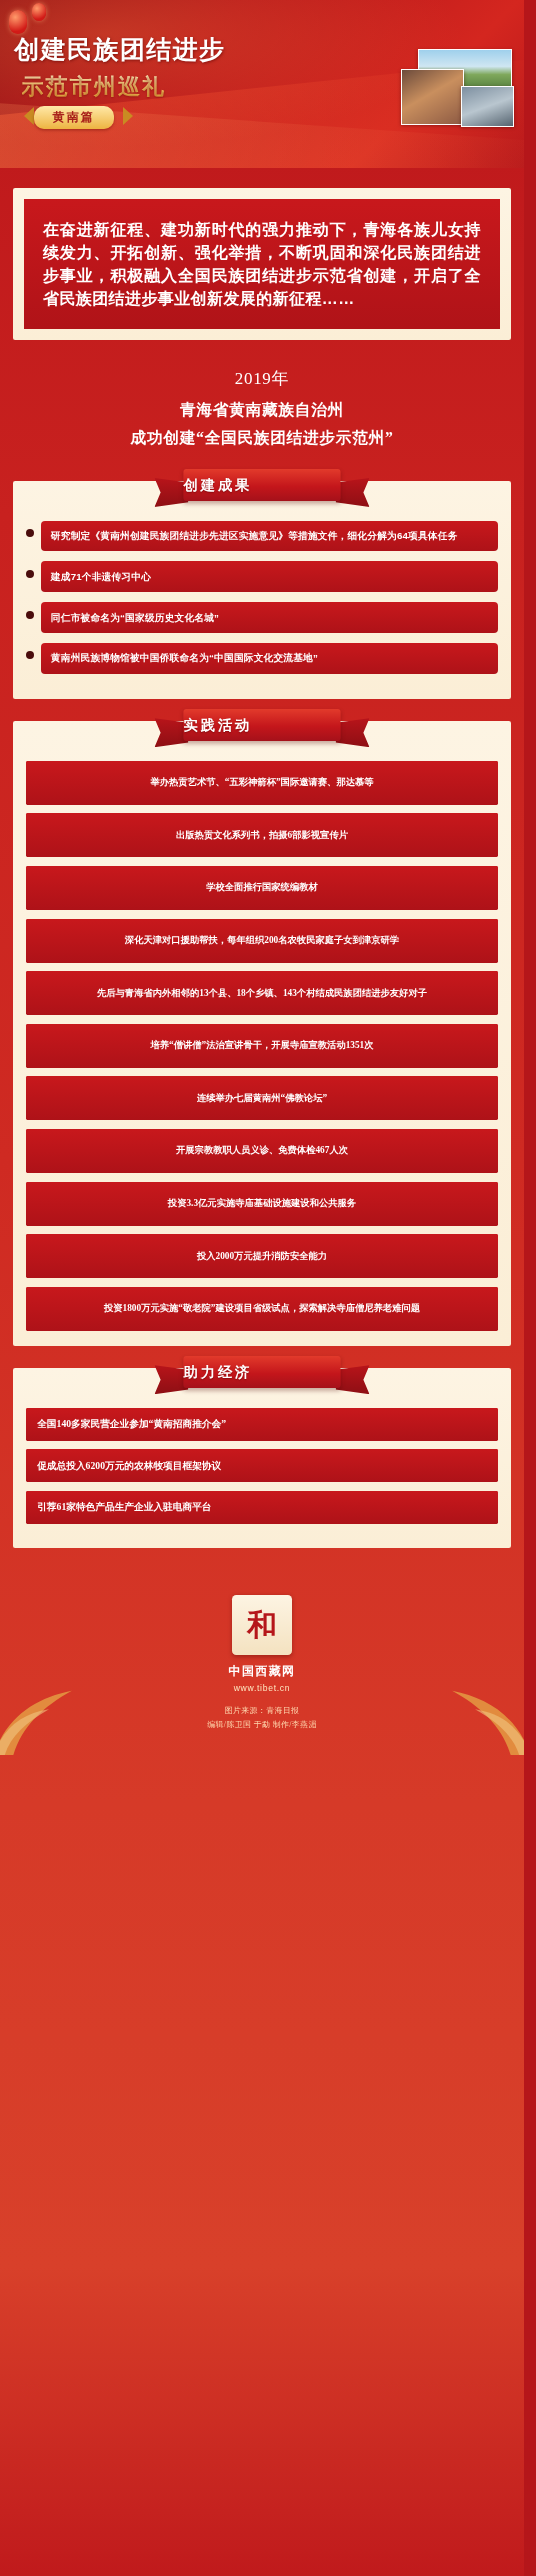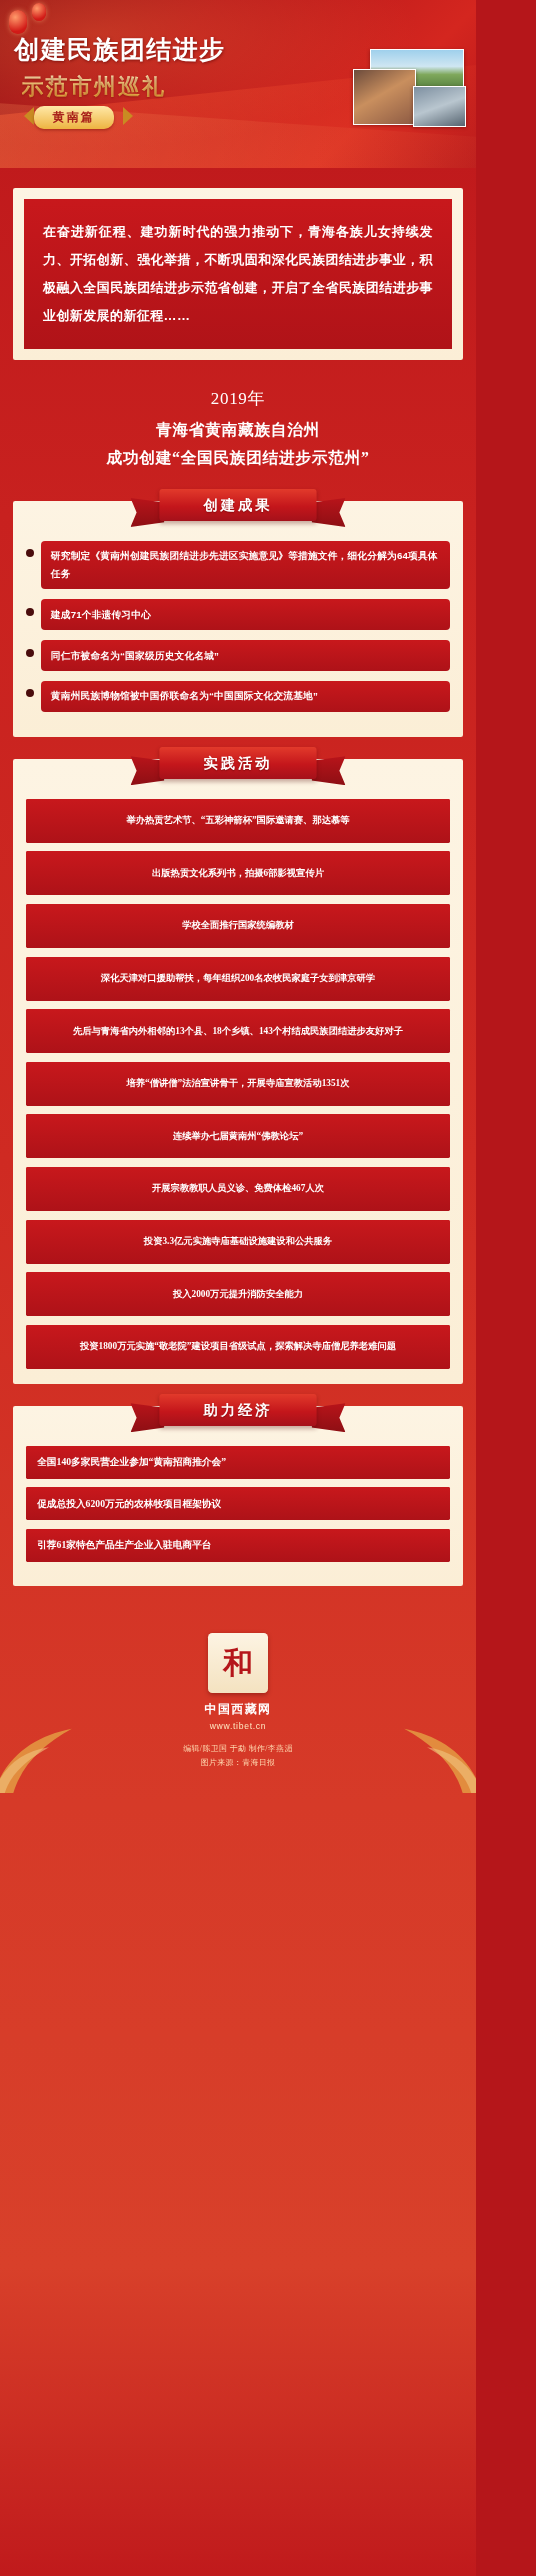--- a/index.html
+++ b/index.html
@@ -2,21 +2,21 @@
 <html style="font-size:11.4px"><head>
 <meta charset="utf-8">
 <style>
   * { box-sizing: border-box; margin: 0; padding: 0; }
   body {
     width: 537px;
     font-family: "Liberation Sans", sans-serif;
     background: #b5161a;
   }
   .page {
-    width: 476px;
+    width: 524px;
     min-height: 2576px;
     position: relative;
     background: linear-gradient(180deg, #b21419 0%, #c01a1c 6%, #c8211f 20%, #cf2a22 45%, #d63a28 70%, #d8402a 88%, #c01a1c 100%);
     overflow: hidden;
   }
 
   
   .header {
     position: relative;
     height: 168px;
@@ -115,22 +115,22 @@
   .intro-wrap {
     margin: 20px 13px 0 13px;
     padding: 11.4px;
     background: linear-gradient(180deg, #fdf4e3 0%, #fbeed6 100%);
     border-radius: 2.1px;
   }
   .intro-card {
     background: linear-gradient(180deg, #c8181c 0%, #b01318 100%);
     padding: 18.6px 18.6px;
     color: #ffffff;
-    font-size: 13px;
-    line-height: 28px;
+    font-size: 16px;
+    line-height: 23px;
     text-align: justify;
     font-weight: bold;
     letter-spacing: 0.4px;
     font-family: Liberation Sans, sans-serif;
   }
 
   .headline-block {
     text-align: center;
     color: #ffffff;
     padding: 27px 14.3px 10px 14.3px;
@@ -170,21 +170,21 @@
     width: 215px;
     height: 40px;
   }
   .ribbon-body {
     position: absolute;
     left: 29px; top: 4.3px;
     width: 157px; height: 31.5px;
     background: linear-gradient(180deg, #e23a2b 0%, #c4161b 55%, #a5111a 100%);
     border-radius: 2.9px;
     box-shadow: 0 2.1px 4.3px rgba(80,0,0,0.3);
-    display: flex; align-items: center; justify-content: center;
+    display: flex; align-items: center; 
   }
   .ribbon-body span {
     color: #ffffff;
     font-size: 14.3px;
     font-weight: bold;
     letter-spacing: 2.9px;
     font-family: "Liberation Serif", serif;
     text-shadow: 0 0.7px 1.4px rgba(90,0,0,0.5);
   }
   .ribbon-tail {
@@ -423,18 +423,18 @@
     <svg class="footer-leaf right" viewBox="0 0 170 150">
       <path d="M170 150 C 150 95, 110 70, 60 60 C 100 82, 130 110, 142 150 Z" fill="#e8b44a" opacity="0.75"></path>
       <path d="M170 150 C 156 112, 130 92, 92 86 C 124 104, 146 124, 154 150 Z" fill="#f4d489" opacity="0.6"></path>
     </svg>
 
     <div class="logo-box">
       <span class="logo-glyph">和</span>
     </div>
     <div class="footer-name">中国西藏网</div>
     <div class="footer-url">www.tibet.cn</div>
+    <div class="footer-credit">图片来源：青海日报</div>
     <div class="footer-credit">编辑/陈卫国 于勐  制作/李燕湄</div>
-    <div class="footer-credit">图片来源：青海日报</div>
   </div>
 
 </div>
 
 
 </body></html>

